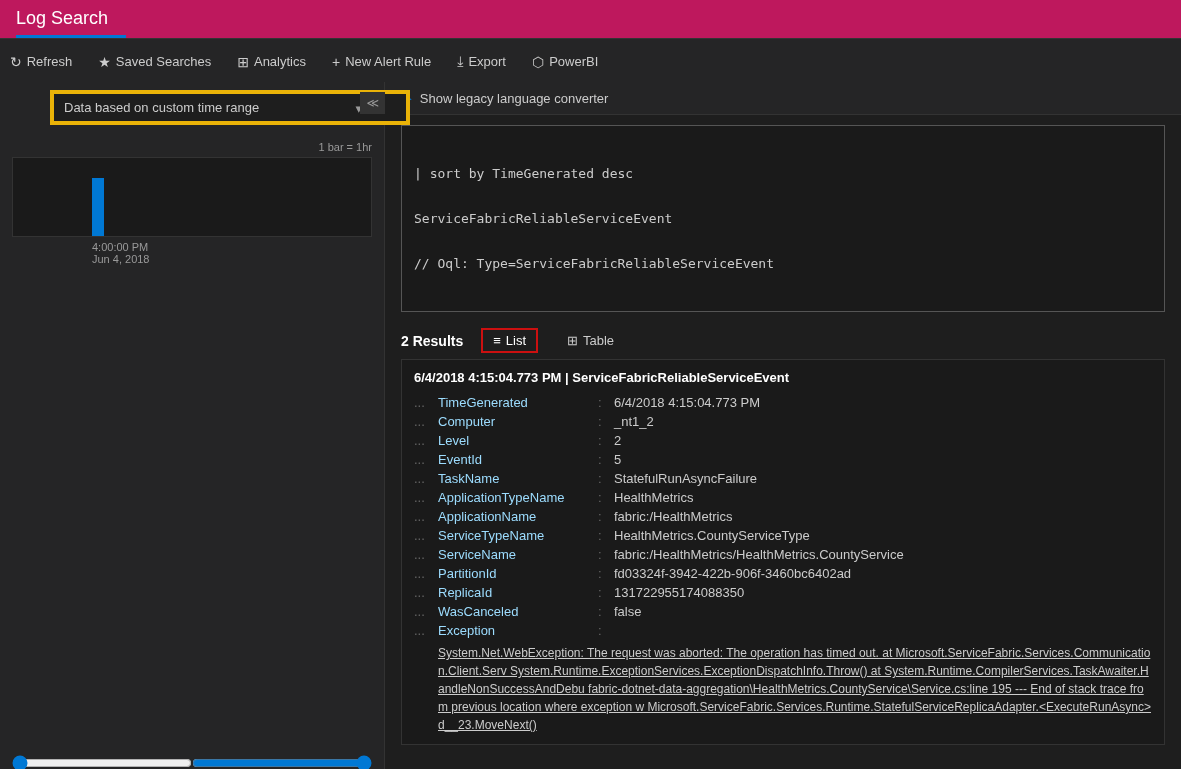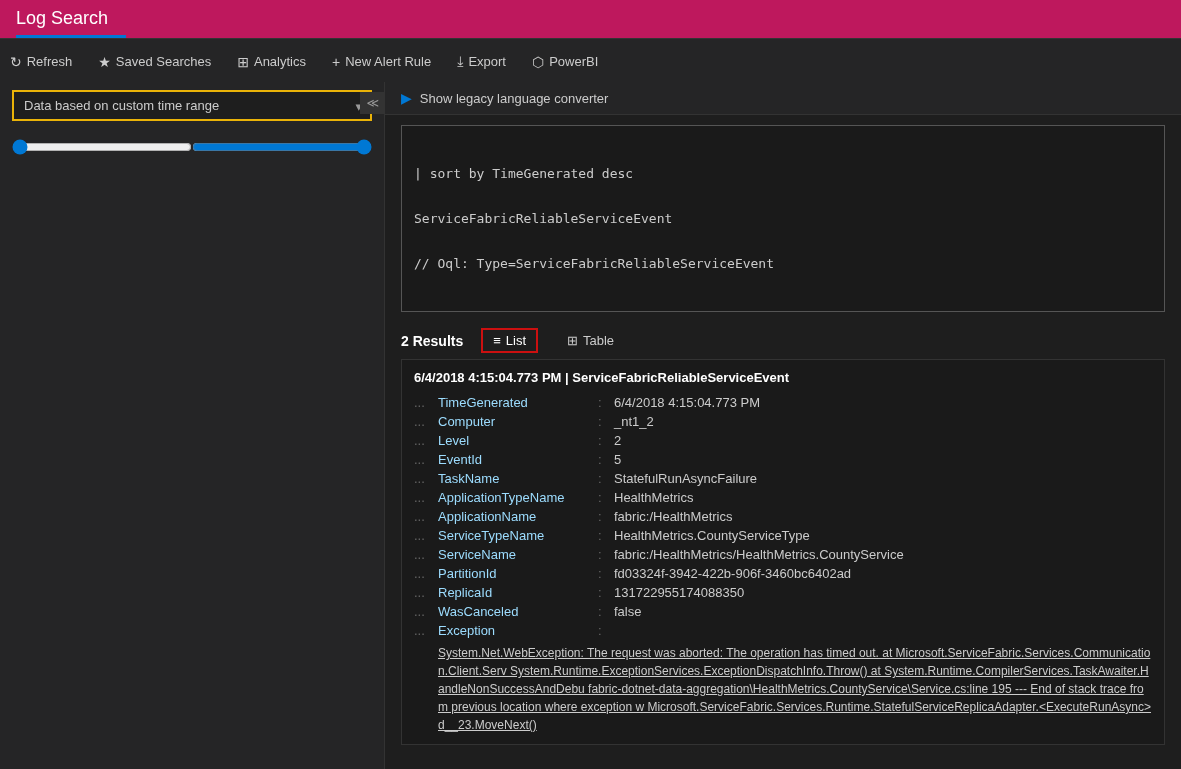--- a/index.html
+++ b/index.html
@@ -82,26 +82,27 @@
       font-size: 12px;
       z-index: 10;
     }
     .time-range-wrapper {
       position: relative;
       margin: 8px 12px;
     }
     .time-range-wrapper select {
       width: 100%;
       background: #1e1e1e;
-      border: 2px solid #eab308;
+      border: 4px solid #eab308;
       color: #cccccc;
       padding: 6px 10px;
       font-size: 13px;
       appearance: none;
       cursor: pointer;
+      margin-left: 38px;
     }
     .time-range-wrapper::after {
       content: '▾';
       position: absolute;
       right: 10px;
       top: 50%;
       transform: translateY(-50%);
       color: #999;
       pointer-events: none;
     }
@@ -316,20 +317,28 @@
 
 <div class="main-layout">
 
   <div class="left-sidebar">
     <button class="collapse-btn">≪</button>
 
     <div class="time-range-wrapper">
       <select><option>Data based on custom time range</option><option>Last hour</option><option>Last 24 hours</option><option>Last 7 days</option></select>
     </div>
 
+    <div class="chart-area">
+      <div class="chart-scale-label">1 bar = 1hr</div>
+      <div class="chart-container">
+        <div class="chart-bar" style="left:22%; height:75%; width:12px;"></div>
+      </div>
+      <div class="chart-x-label">4:00:00 PM</div>
+      <div class="chart-x-label-date">Jun 4, 2018</div>
+    </div>
 
     <div class="time-slider">
       <input type="range" min="0" max="100" value="0" style="width: 50%;">
       <input type="range" min="0" max="100" value="100" style="width: 50%;">
     </div>
   </div>
 
   <div class="right-content">
 
     <div class="legacy-bar">

